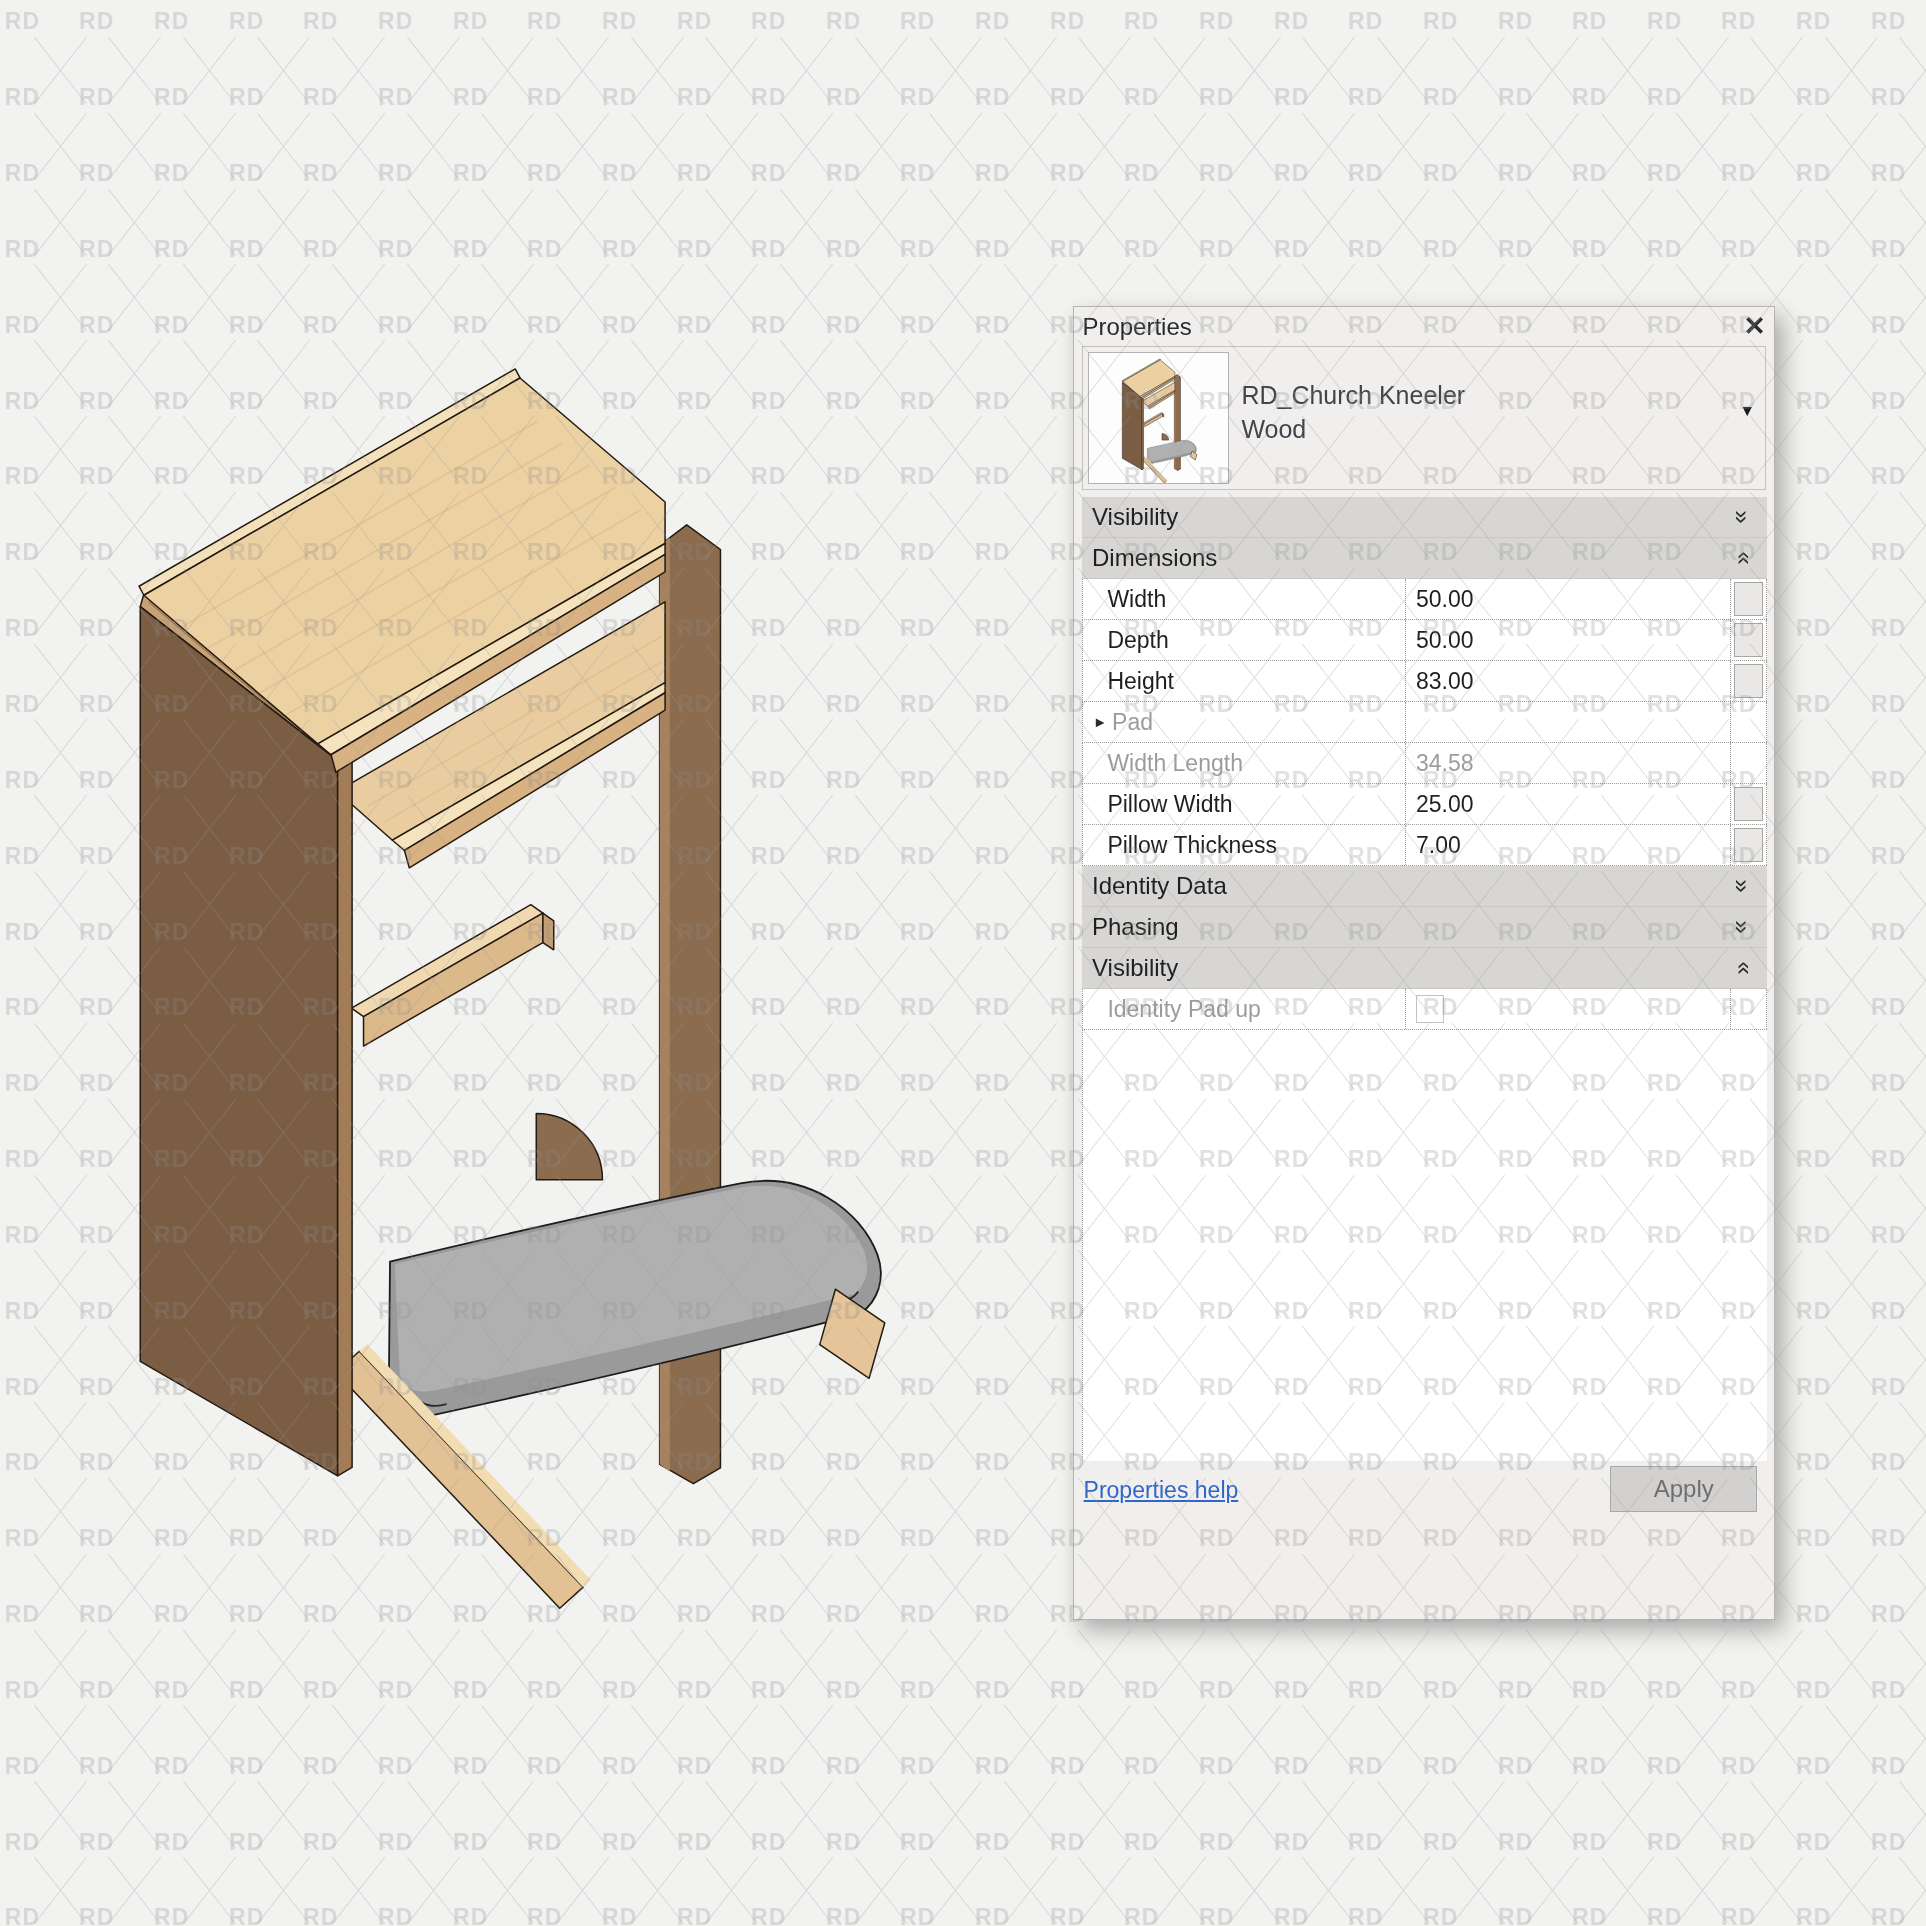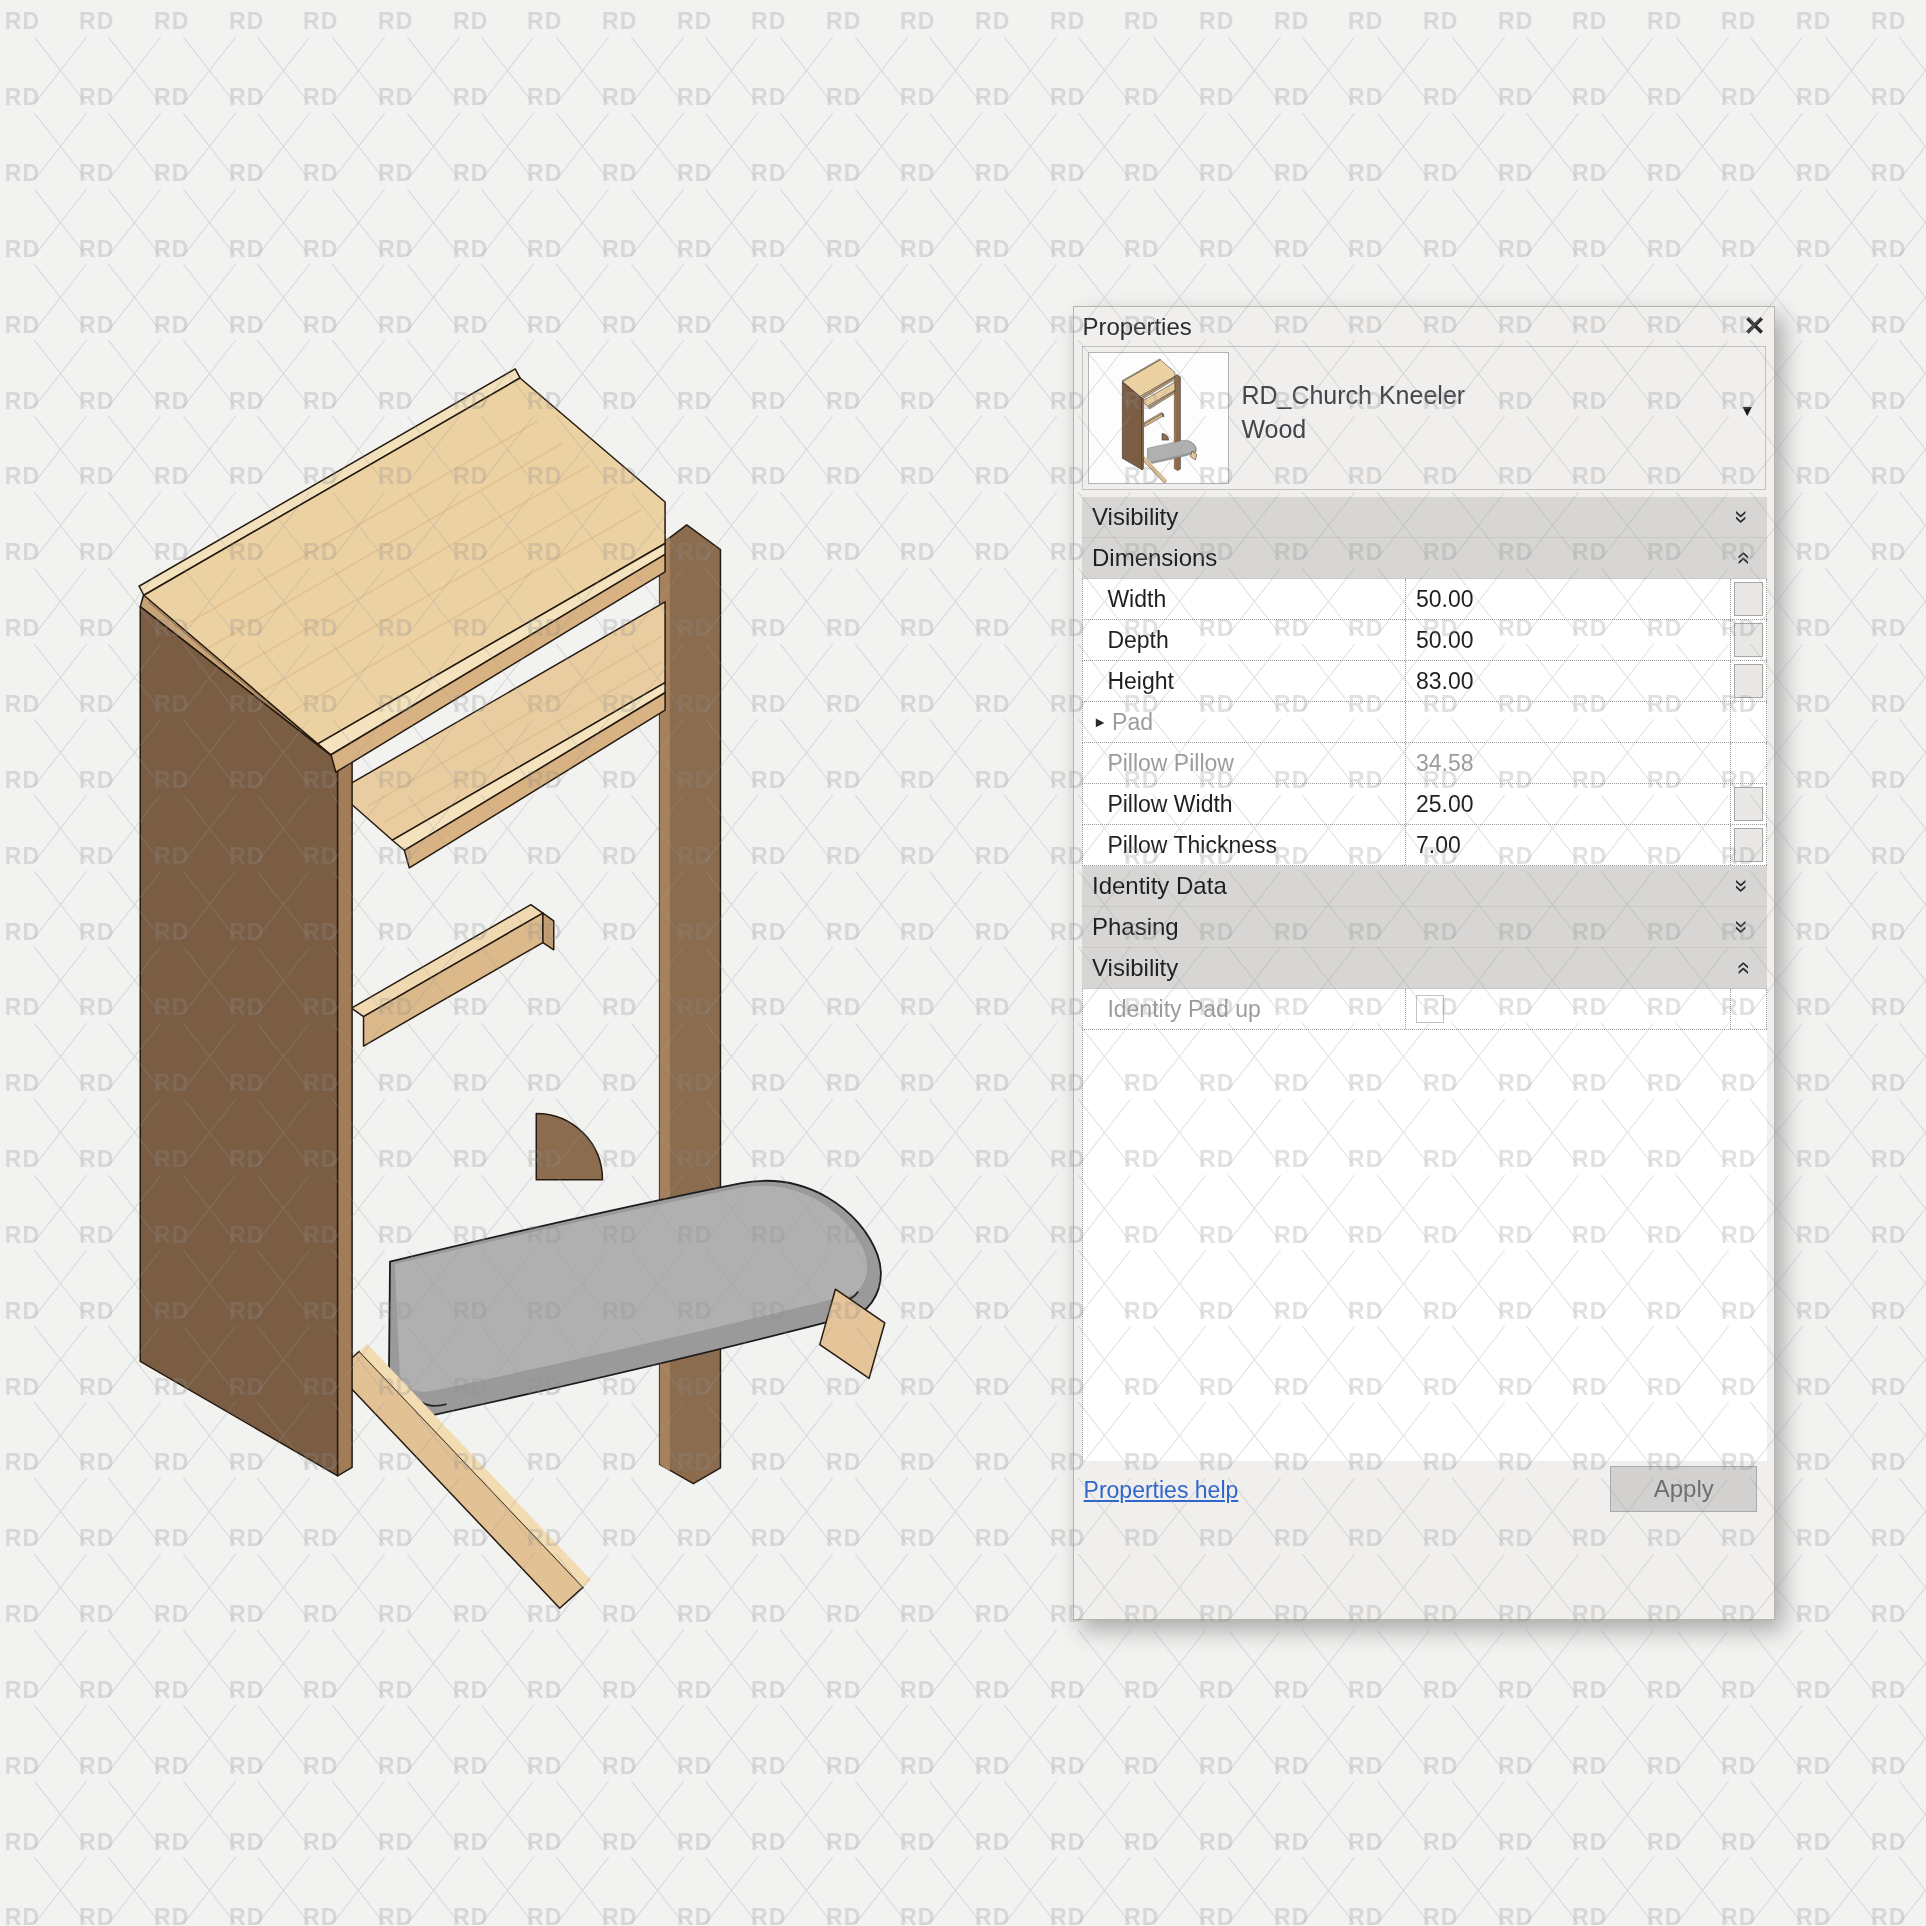--- a/index.html
+++ b/index.html
@@ -222,21 +222,21 @@
       <div class="prow dis">
         <div class="plabel">
           <span class="exp">►</span>
           <span>Pad</span>
         </div>
         <div class="pvalue"></div>
         <div class="pbtn"></div>
       </div>
 
       <div class="prow dis">
-        <div class="plabel">Pillow Pillow</div>
+        <div class="plabel">Width Length</div>
         <div class="pvalue">34.58</div>
         <div class="pbtn"></div>
       </div>
 
       <div class="prow">
         <div class="plabel">Pillow Width</div>
         <div class="pvalue">25.00</div>
         <div class="pbtn">
             <button class="mini"></button>
           </div>

